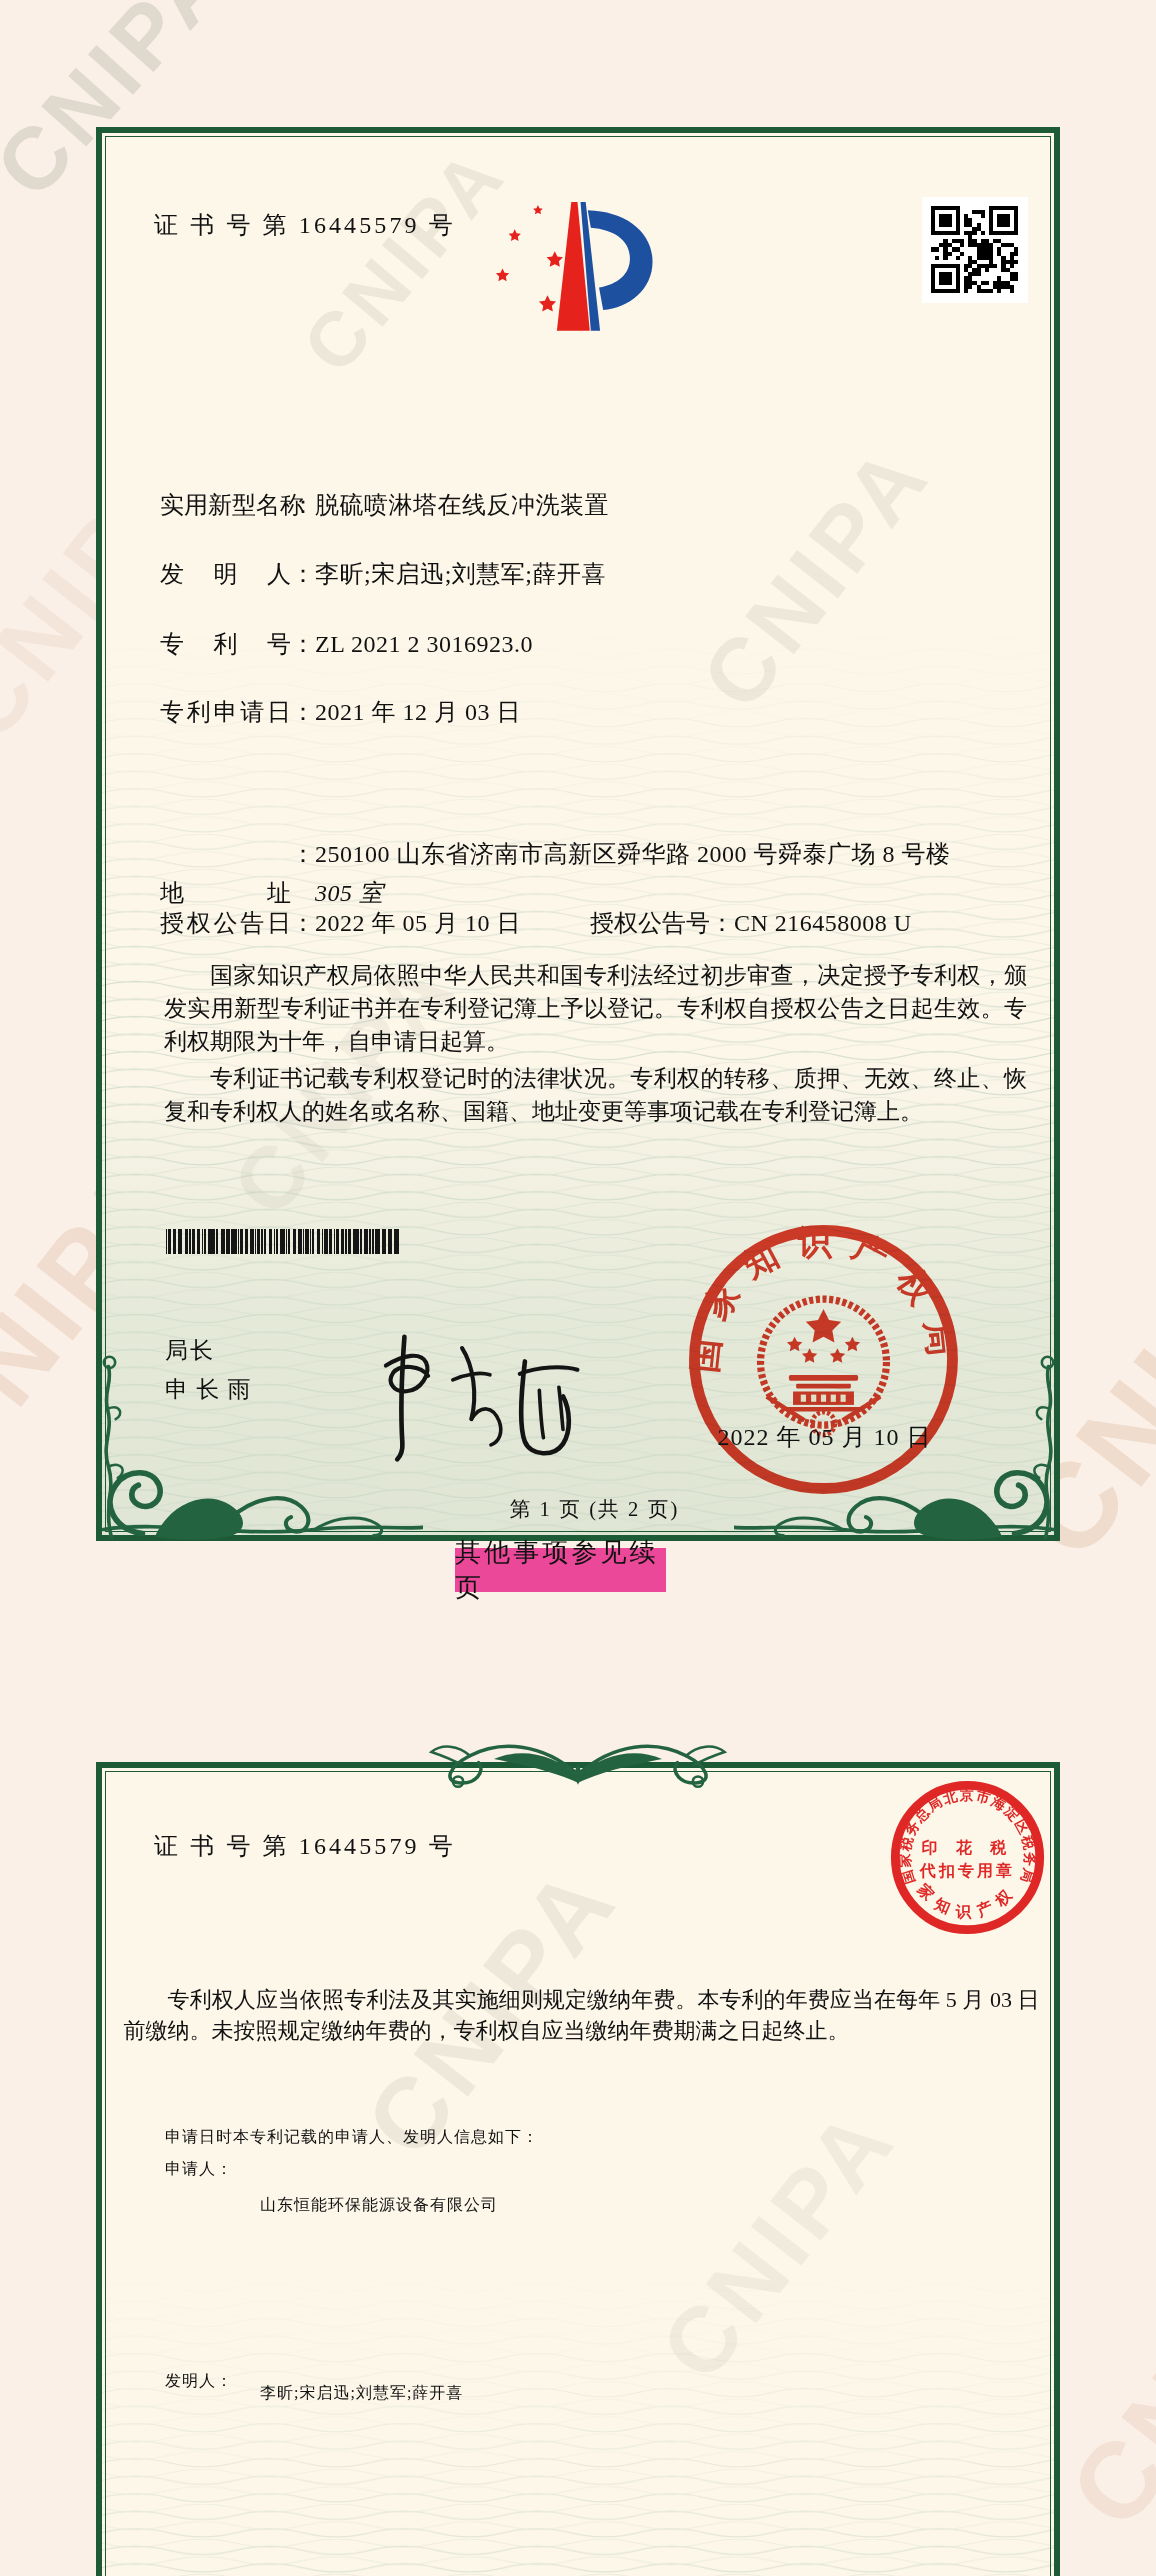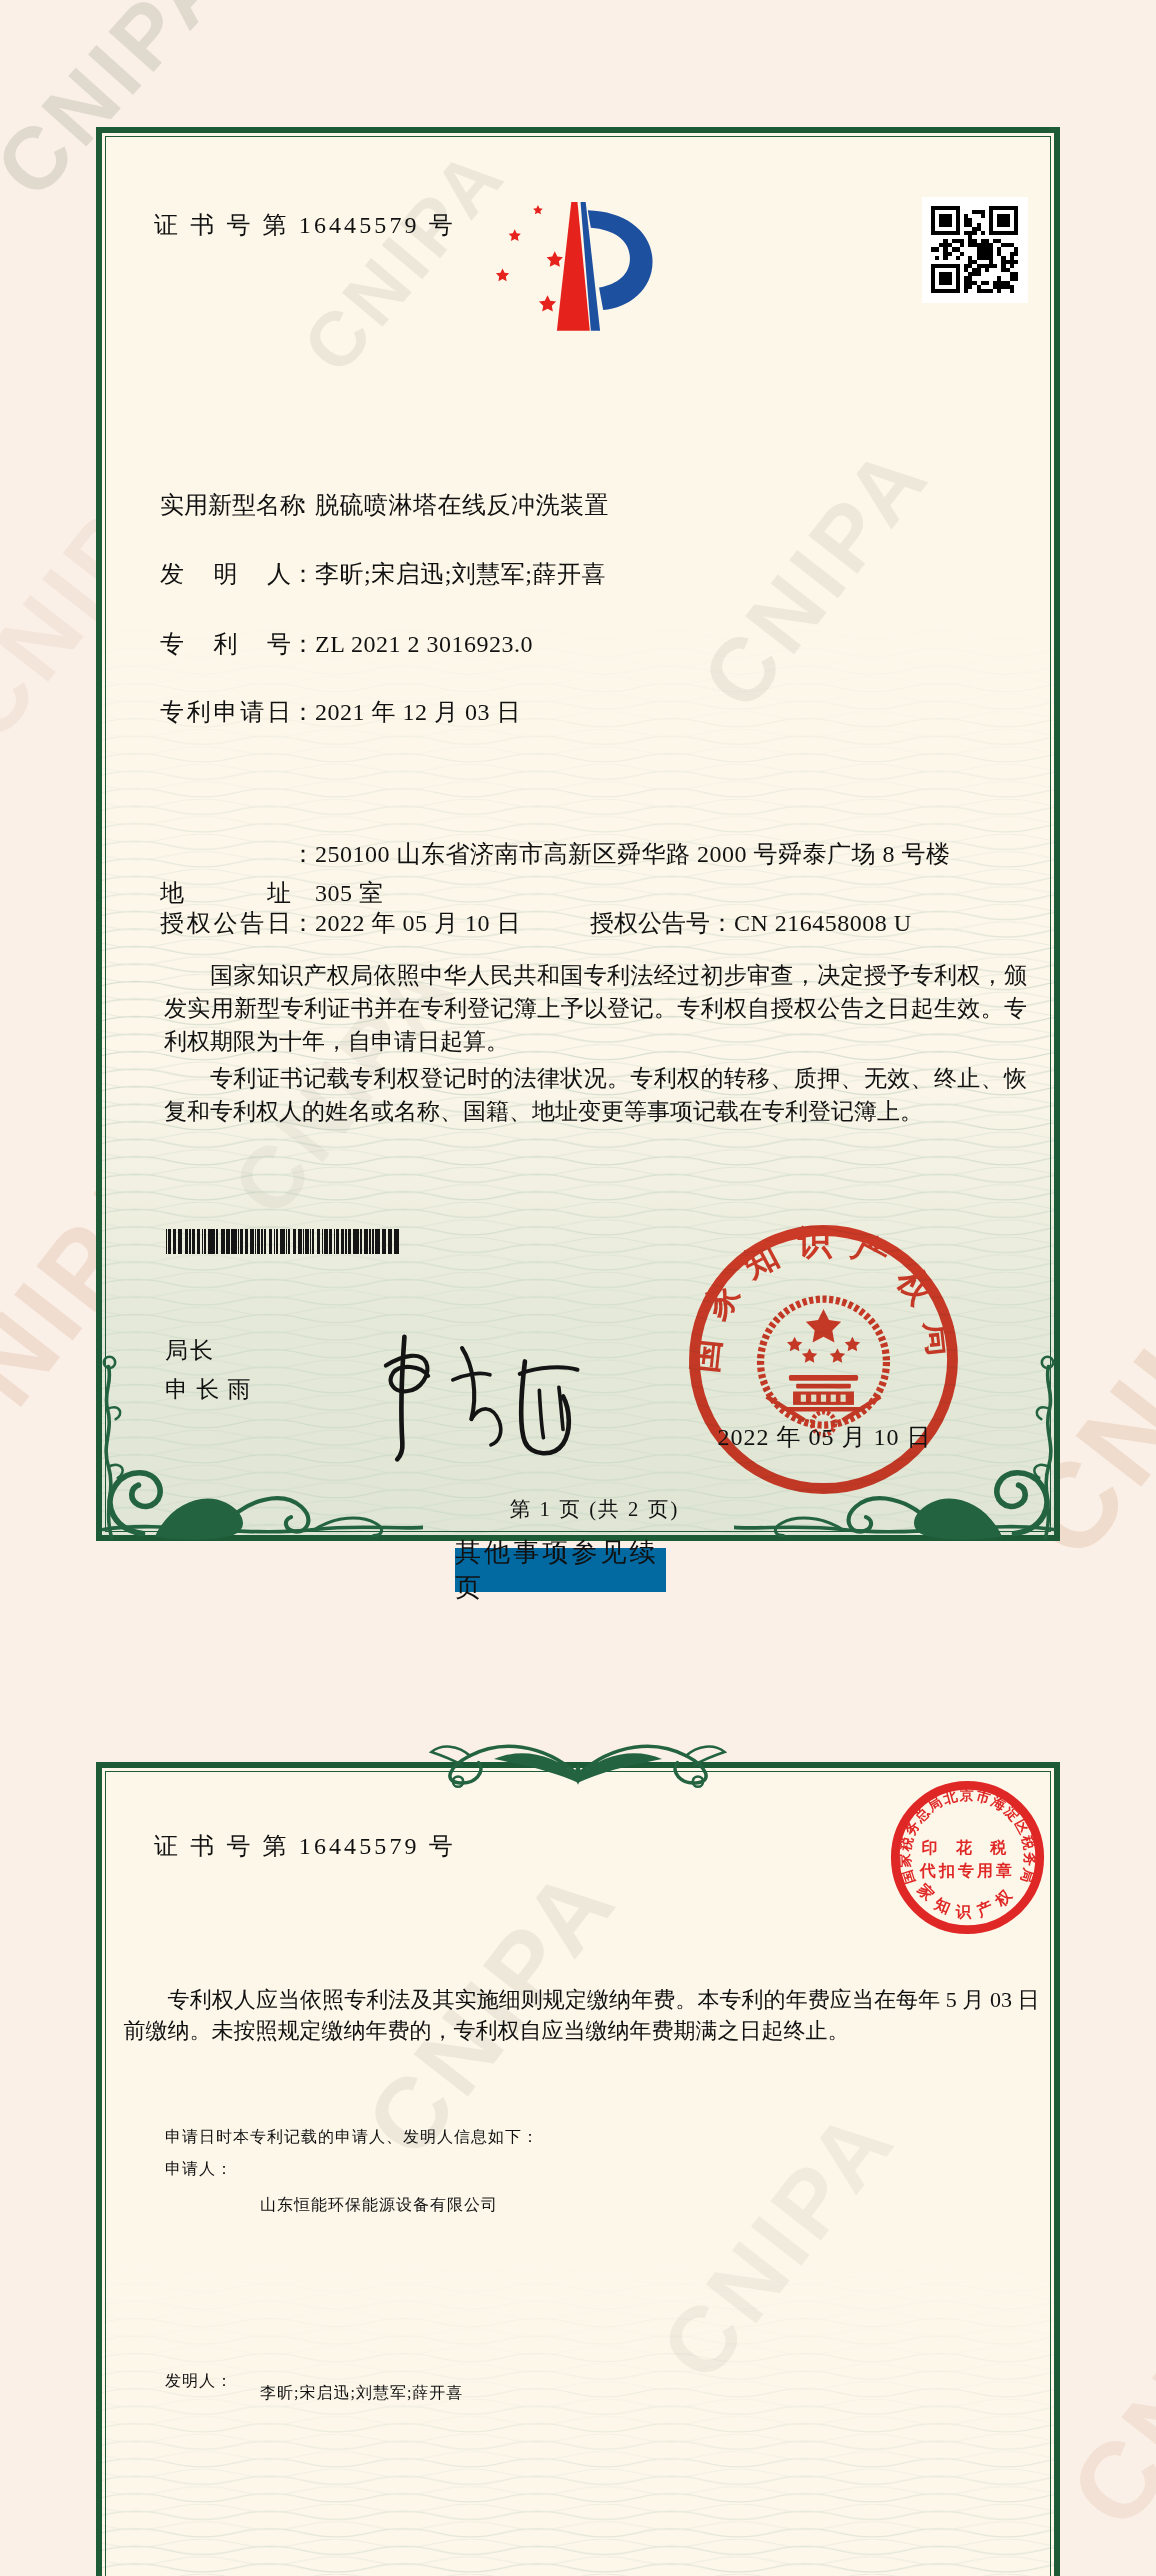--- a/index.html
+++ b/index.html
@@ -16,34 +16,34 @@
   .fadeTop{position:absolute;inset:0;background:linear-gradient(#fdf7ea 0%,#fdf7ea 34%,rgba(253,247,234,0) 62%);}
   .tintBottom{position:absolute;left:0;right:0;bottom:0;height:34%;
     background:linear-gradient(rgba(213,226,208,0) 0%,rgba(205,219,199,.5) 55%,rgba(199,214,194,.55) 100%);}
   .abs{position:absolute;}
   .certno{font-size:24px;letter-spacing:3.1px;}
   .title{position:absolute;left:0;right:0;text-align:center;font-size:54px;font-weight:bold;letter-spacing:12.4px;}
   .row{position:absolute;left:58px;font-size:24px;white-space:nowrap;}
   .flabel{display:inline-block;width:131px;text-align:justify;text-align-last:justify;vertical-align:bottom;}
   .fcolon{display:inline-block;width:24px;}
   .fvalue{letter-spacing:0.5px;}
-  .addr2{display:block;margin-top:7.2px;}
+  .addr2{display:block;margin-top:7.2px;font-style:italic;}
   .pair2{position:absolute;left:430px;top:0;white-space:nowrap;}
   .para{position:absolute;left:58px;width:871px;font-size:23px;line-height:33px;text-align:justify;}
   .para p{margin:4px;text-indent:2em;}
   .barcode{position:absolute;left:64px;top:1096px;width:233px;height:25px;
     background-image:
      repeating-linear-gradient(90deg,#151515 0 1px,rgba(0,0,0,0) 1px 2.1px,#151515 2.1px 3.6px,rgba(0,0,0,0) 3.6px 4.6px,#151515 4.6px 5.2px,rgba(0,0,0,0) 5.2px 7.2px,#151515 7.2px 8.8px,rgba(0,0,0,0) 8.8px 9.3px,#151515 9.3px 9.8px,rgba(0,0,0,0) 9.8px 12px),
      repeating-linear-gradient(90deg,#151515 0 1.5px,rgba(0,0,0,0) 1.5px 4.1px,#151515 4.1px 4.6px,rgba(0,0,0,0) 4.6px 7.7px,#151515 7.7px 9.8px,rgba(0,0,0,0) 9.8px 13.4px,#151515 13.4px 14px,rgba(0,0,0,0) 14px 19px);}
   .director{font-size:23px;letter-spacing:2.1px;}
   .dname{letter-spacing:8.2px;}
   .sealdate{position:absolute;left:604px;top:1288px;width:237px;text-align:center;
     font-size:24px;letter-spacing:1px;color:#111;z-index:6;}
   .footer{position:absolute;left:0;right:12px;text-align:center;font-size:20.6px;letter-spacing:2.1px;margin-left:45px;}
-  .contnote{position:absolute;left:455px;top:1548px;width:211px;height:44px;background:#0369a1;
+  .contnote{position:absolute;left:455px;top:1548px;width:211px;height:44px;background:#ec4899;
     display:flex;align-items:center;justify-content:flex-end;font-size:26px;letter-spacing:3.1px;}
   .stampTxt{font-size:31px;letter-spacing:14px;fill:#e01d1d;font-weight:bold;}
   .fee{position:absolute;left:21.6px;width:916px;font-size:22px;line-height:31px;text-align:justify;}
   .fee p{margin:0;text-indent:2em;}
   .p2line{position:absolute;font-size:16px;letter-spacing:1px;white-space:nowrap;}
 </style>
 </head>
 <body>
 
 <svg width="0" height="0" style="position:absolute" aria-hidden="true">

